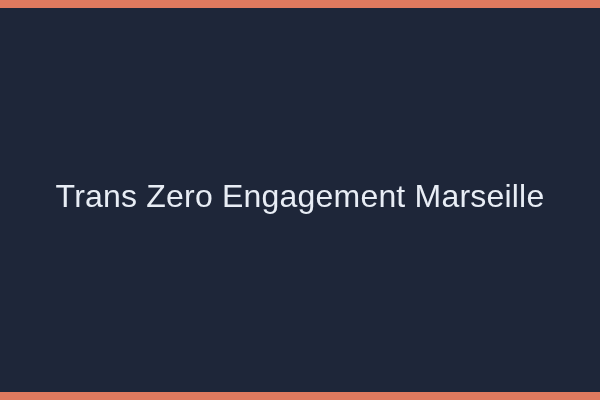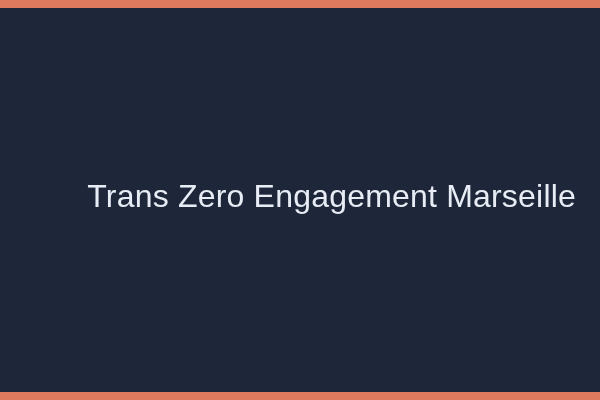--- a/index.html
+++ b/index.html
@@ -36,21 +36,21 @@
 
   #accent-bar-top   { order: 0; }
   #accent-bar-bottom{ order: 2; }
 
   #card-body {
     order: 1;
     flex: 1 1 auto;
     position: relative;
     display: flex;
     align-items: center;
-    justify-content: flex-end;
+    justify-content: center;
     padding: 8px 24px;
     box-sizing: border-box;
   }
 
   #placeholder-title {
     margin: 0;
     margin-top: -6px;
     font-family: "Liberation Sans", sans-serif;
     font-size: 32px;
     font-weight: 400;

